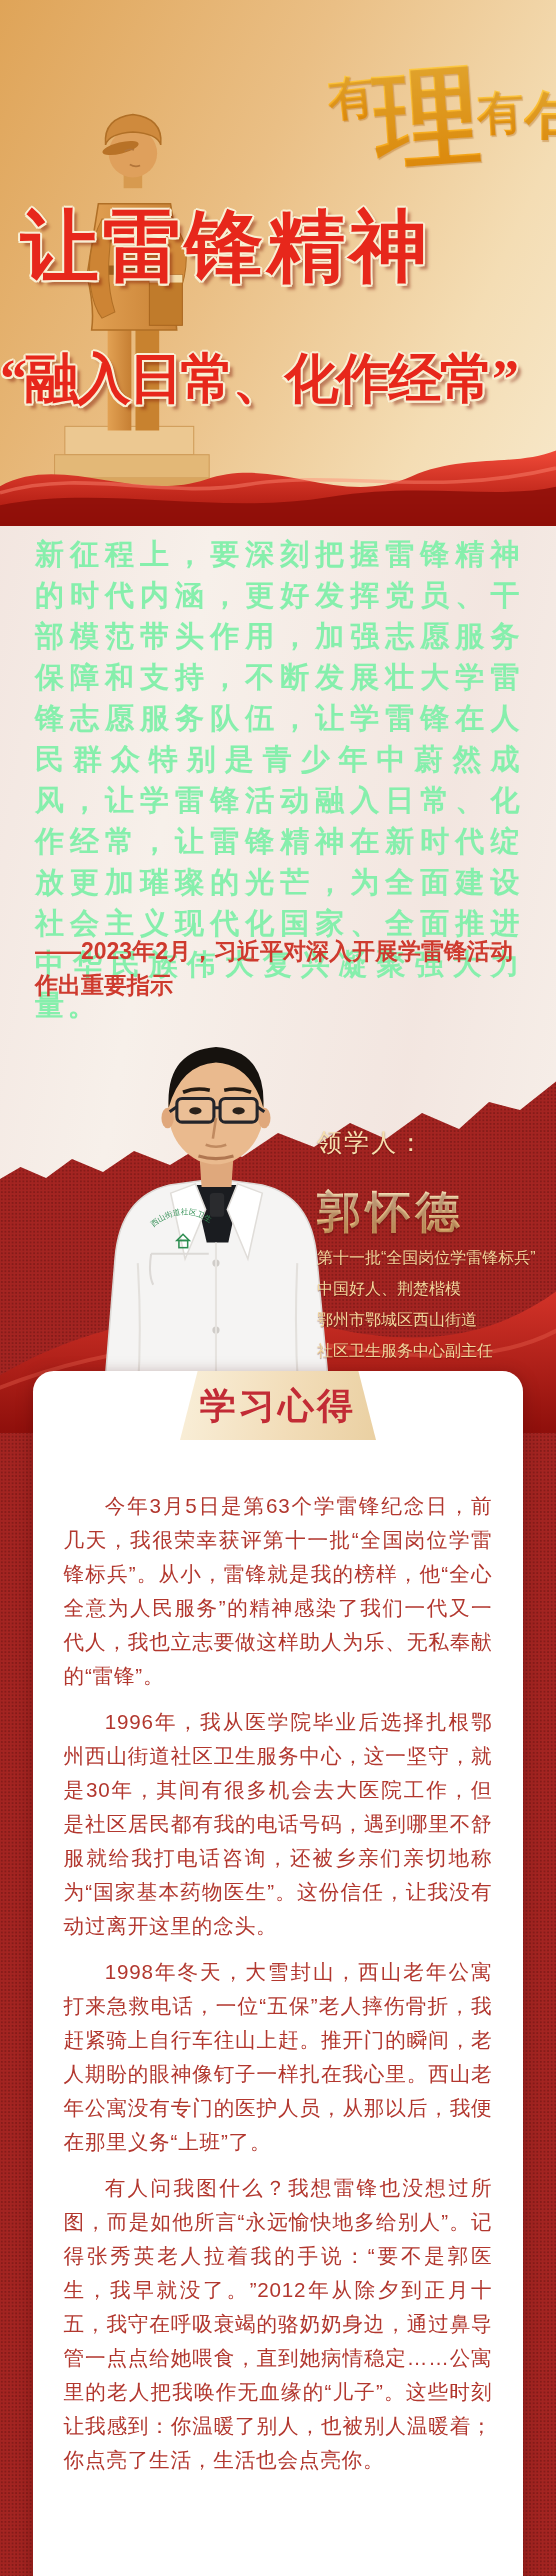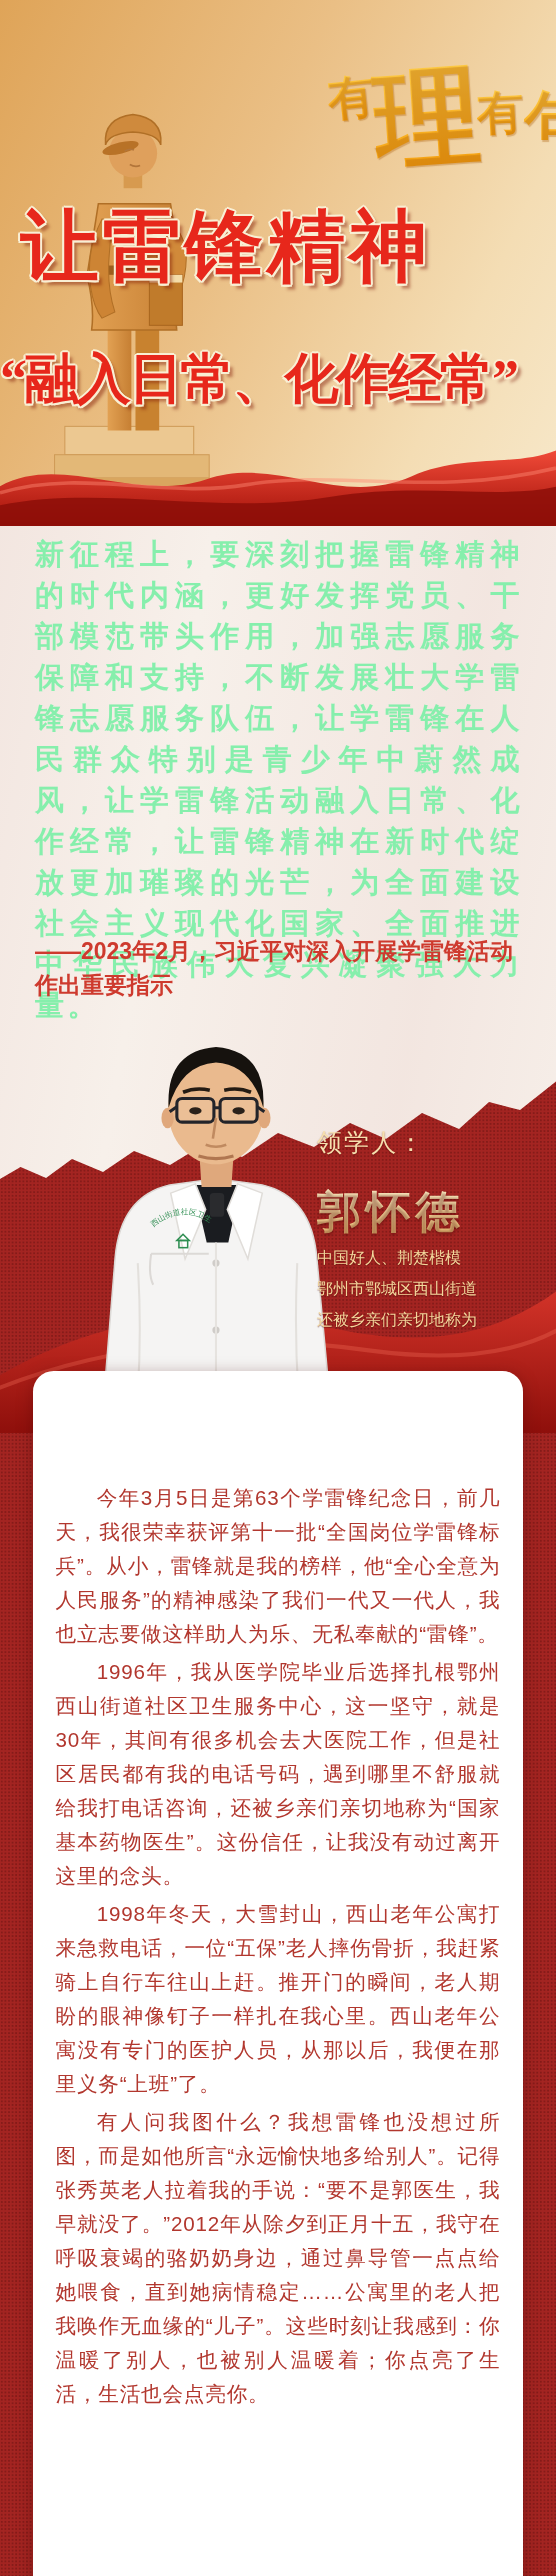--- a/index.html
+++ b/index.html
@@ -99,21 +99,21 @@
     background:linear-gradient(100deg,#f9efd9 0%,#f2ddb9 55%,#ead0a2 100%);
     clip-path:polygon(9% 0,91% 0,100% 100%,0 100%);
     text-align:center;
   }
   .banner-text{font-size:36px;line-height:69px;font-weight:900;letter-spacing:3.1px;color:#c22b35;}
   .notes-body{
     position:absolute;left:18.5px;right:18.5px;top:106px;
     font-size:20.6px;line-height:34px;letter-spacing:0.8px;
     color:#b2372e;text-align:justify;
   }
-  .notes-body p{margin:4px;text-indent:2em;}
+  .notes-body p{margin:12px;text-indent:2em;}
 </style>
 </head>
 <body>
 
 <div class="poster">
 
   <div class="bg-gold"></div>
 
   <svg class="statue" viewBox="0 0 452 956">
     <defs>
@@ -225,26 +225,30 @@
     </g>
     <path d="M146,452 h112 M146,452 q-6,40 4,60" stroke="#dcd9d6" stroke-width="4" fill="none"></path>
     <circle cx="272" cy="470" r="7" fill="#cfccc8"></circle>
     <circle cx="272" cy="600" r="7" fill="#cfccc8"></circle>
     <path d="M272,430 L272,720" stroke="#e6e3df" stroke-width="4"></path>
   </svg>
 
   <div class="leader-block">
     <div class="leader-label">领学人：</div>
     <div class="leader-name">郭怀德</div>
+    <div class="leader-title">第十一批“全国岗位学雷锋标兵”</div>
     <div class="leader-title">中国好人、荆楚楷模</div>
     <div class="leader-title">鄂州市鄂城区西山街道</div>
-    <div class="leader-title">还被乡亲们亲切地称为</div>
+    <div class="leader-title">社区卫生服务中心副主任</div>
   </div>
 
   <div class="card">
+    <div class="banner">
+      <div class="banner-text">学习心得</div>
+    </div>
     <div class="notes-body">
       <p>今年3月5日是第63个学雷锋纪念日，前几天，我很荣幸获评第十一批“全国岗位学雷锋标兵”。从小，雷锋就是我的榜样，他“全心全意为人民服务”的精神感染了我们一代又一代人，我也立志要做这样助人为乐、无私奉献的“雷锋”。</p>
       <p>1996年，我从医学院毕业后选择扎根鄂州西山街道社区卫生服务中心，这一坚守，就是30年，其间有很多机会去大医院工作，但是社区居民都有我的电话号码，遇到哪里不舒服就给我打电话咨询，还被乡亲们亲切地称为“国家基本药物医生”。这份信任，让我没有动过离开这里的念头。</p>
       <p>1998年冬天，大雪封山，西山老年公寓打来急救电话，一位“五保”老人摔伤骨折，我赶紧骑上自行车往山上赶。推开门的瞬间，老人期盼的眼神像钉子一样扎在我心里。西山老年公寓没有专门的医护人员，从那以后，我便在那里义务“上班”了。</p>
       <p>有人问我图什么？我想雷锋也没想过所图，而是如他所言“永远愉快地多给别人”。记得张秀英老人拉着我的手说：“要不是郭医生，我早就没了。”2012年从除夕到正月十五，我守在呼吸衰竭的骆奶奶身边，通过鼻导管一点点给她喂食，直到她病情稳定……公寓里的老人把我唤作无血缘的“儿子”。这些时刻让我感到：你温暖了别人，也被别人温暖着；你点亮了生活，生活也会点亮你。</p>
 
     </div>
   </div>
 
 </div>

